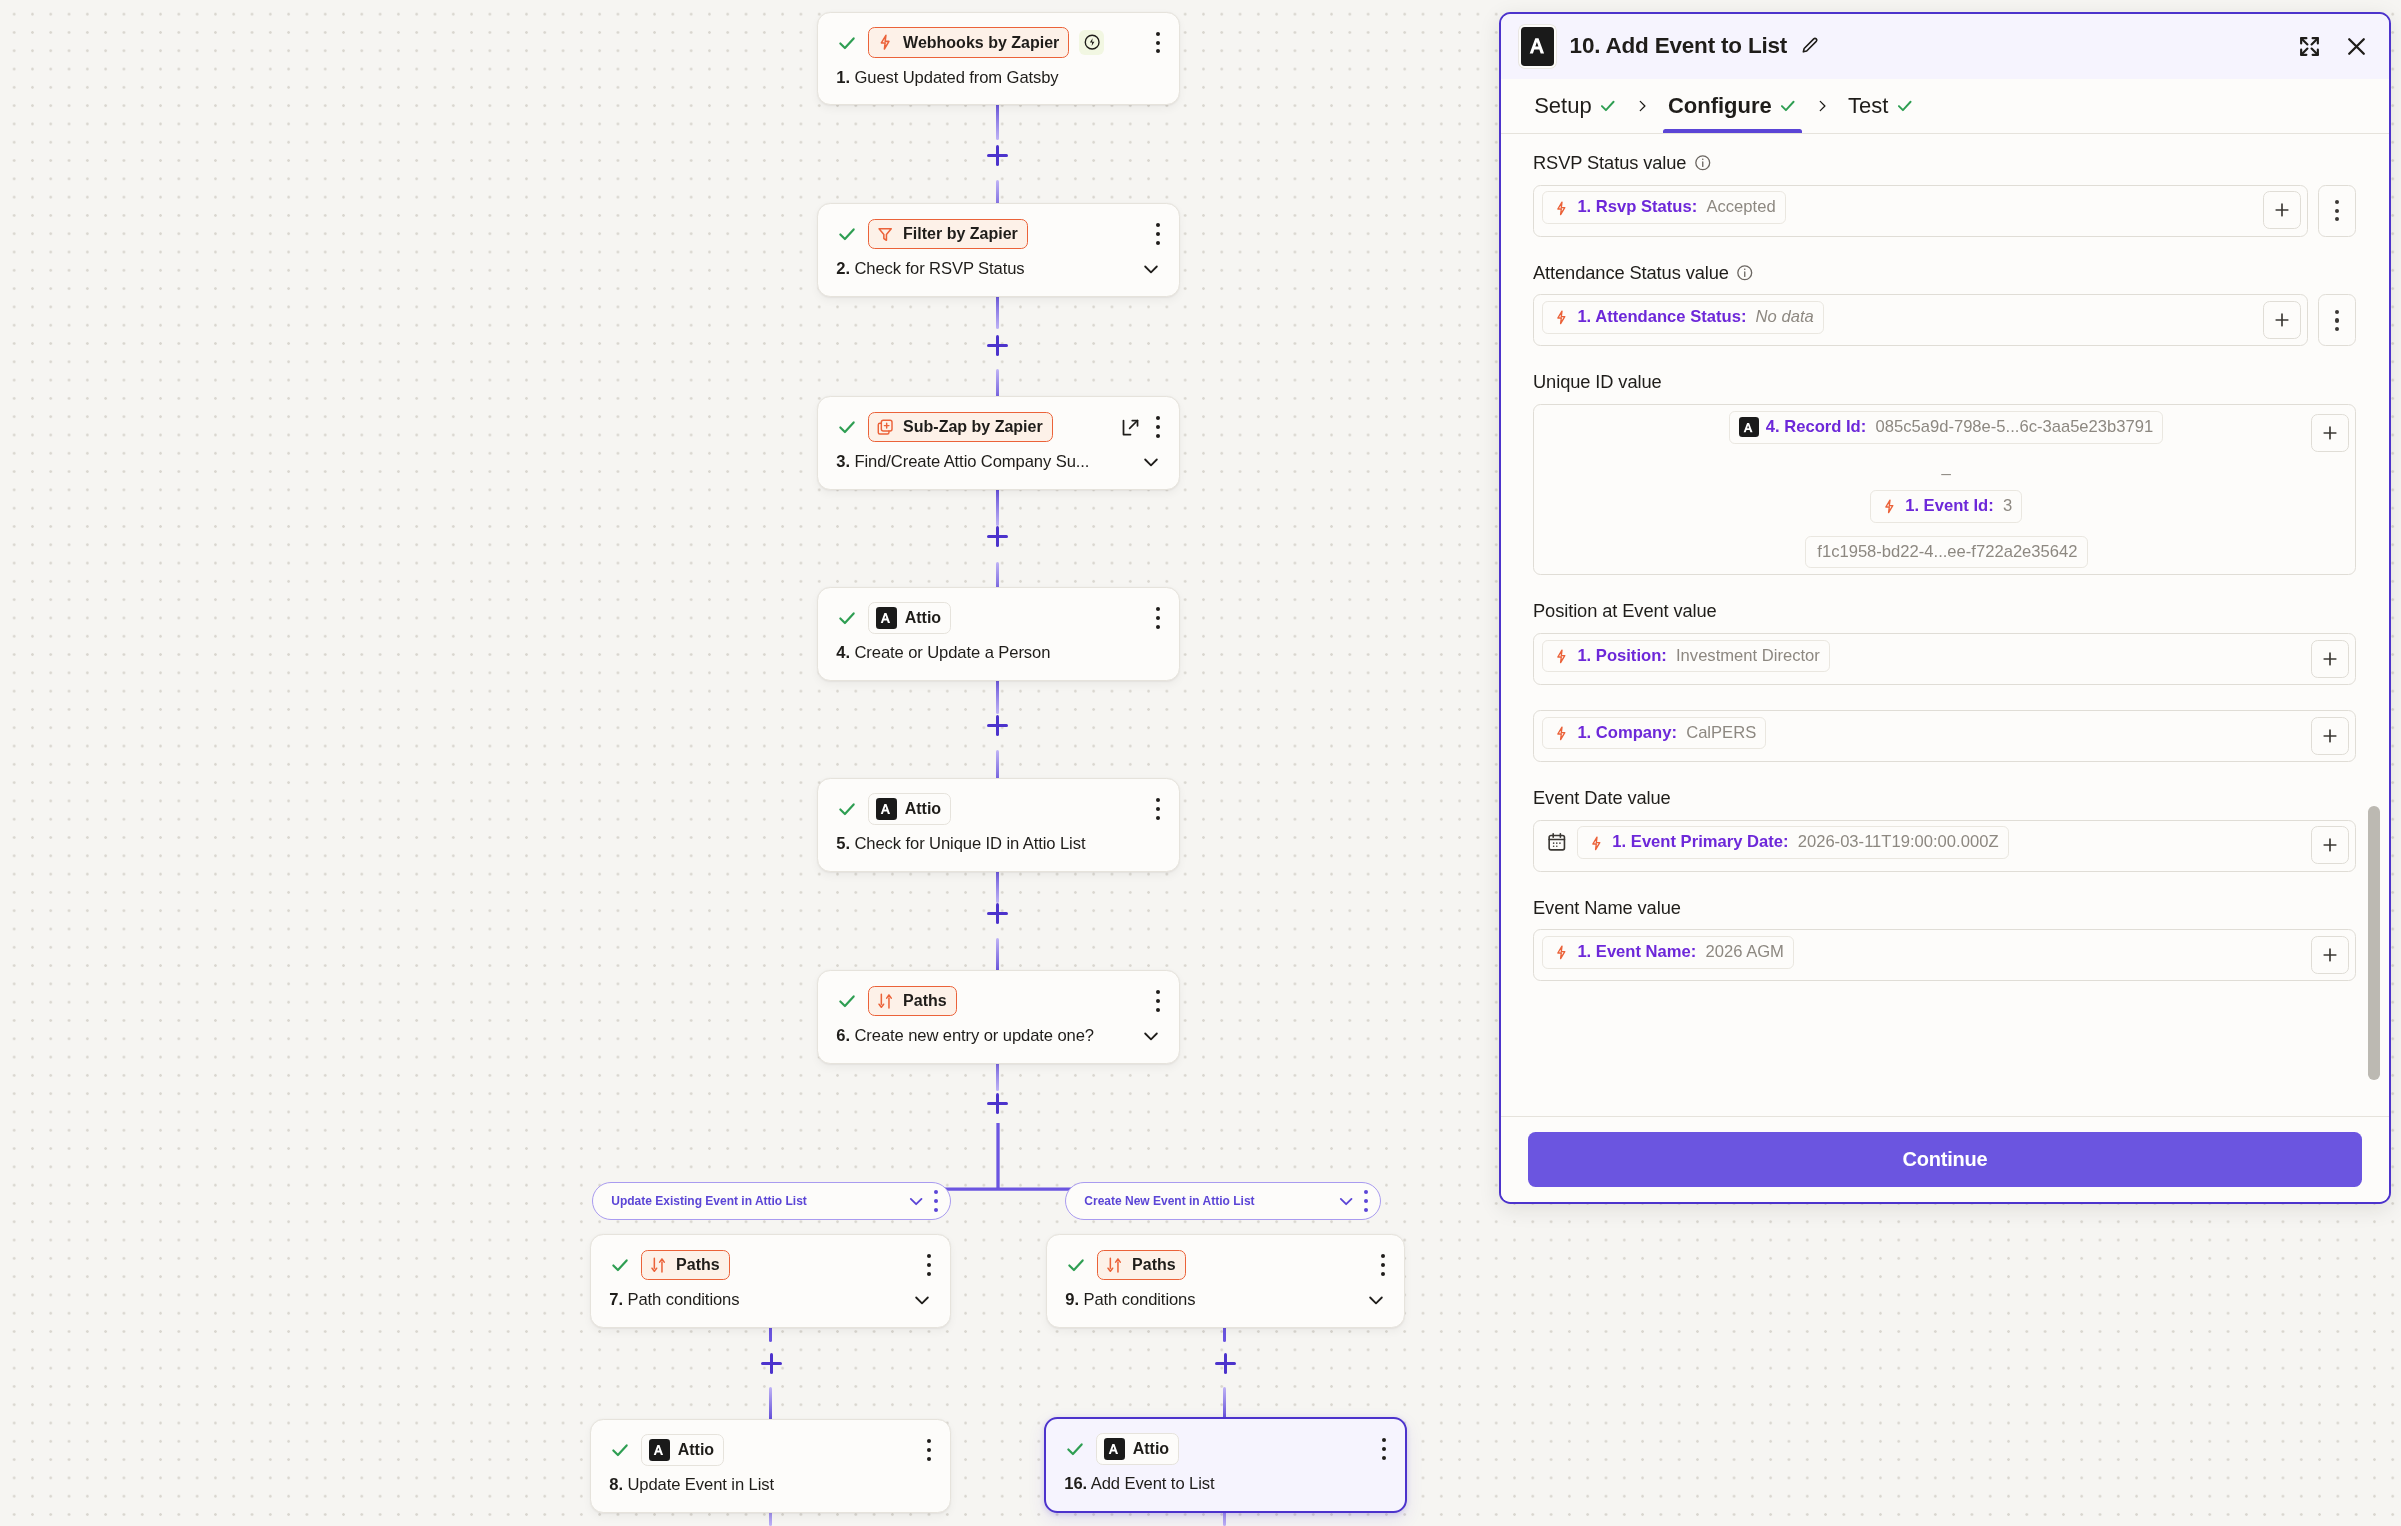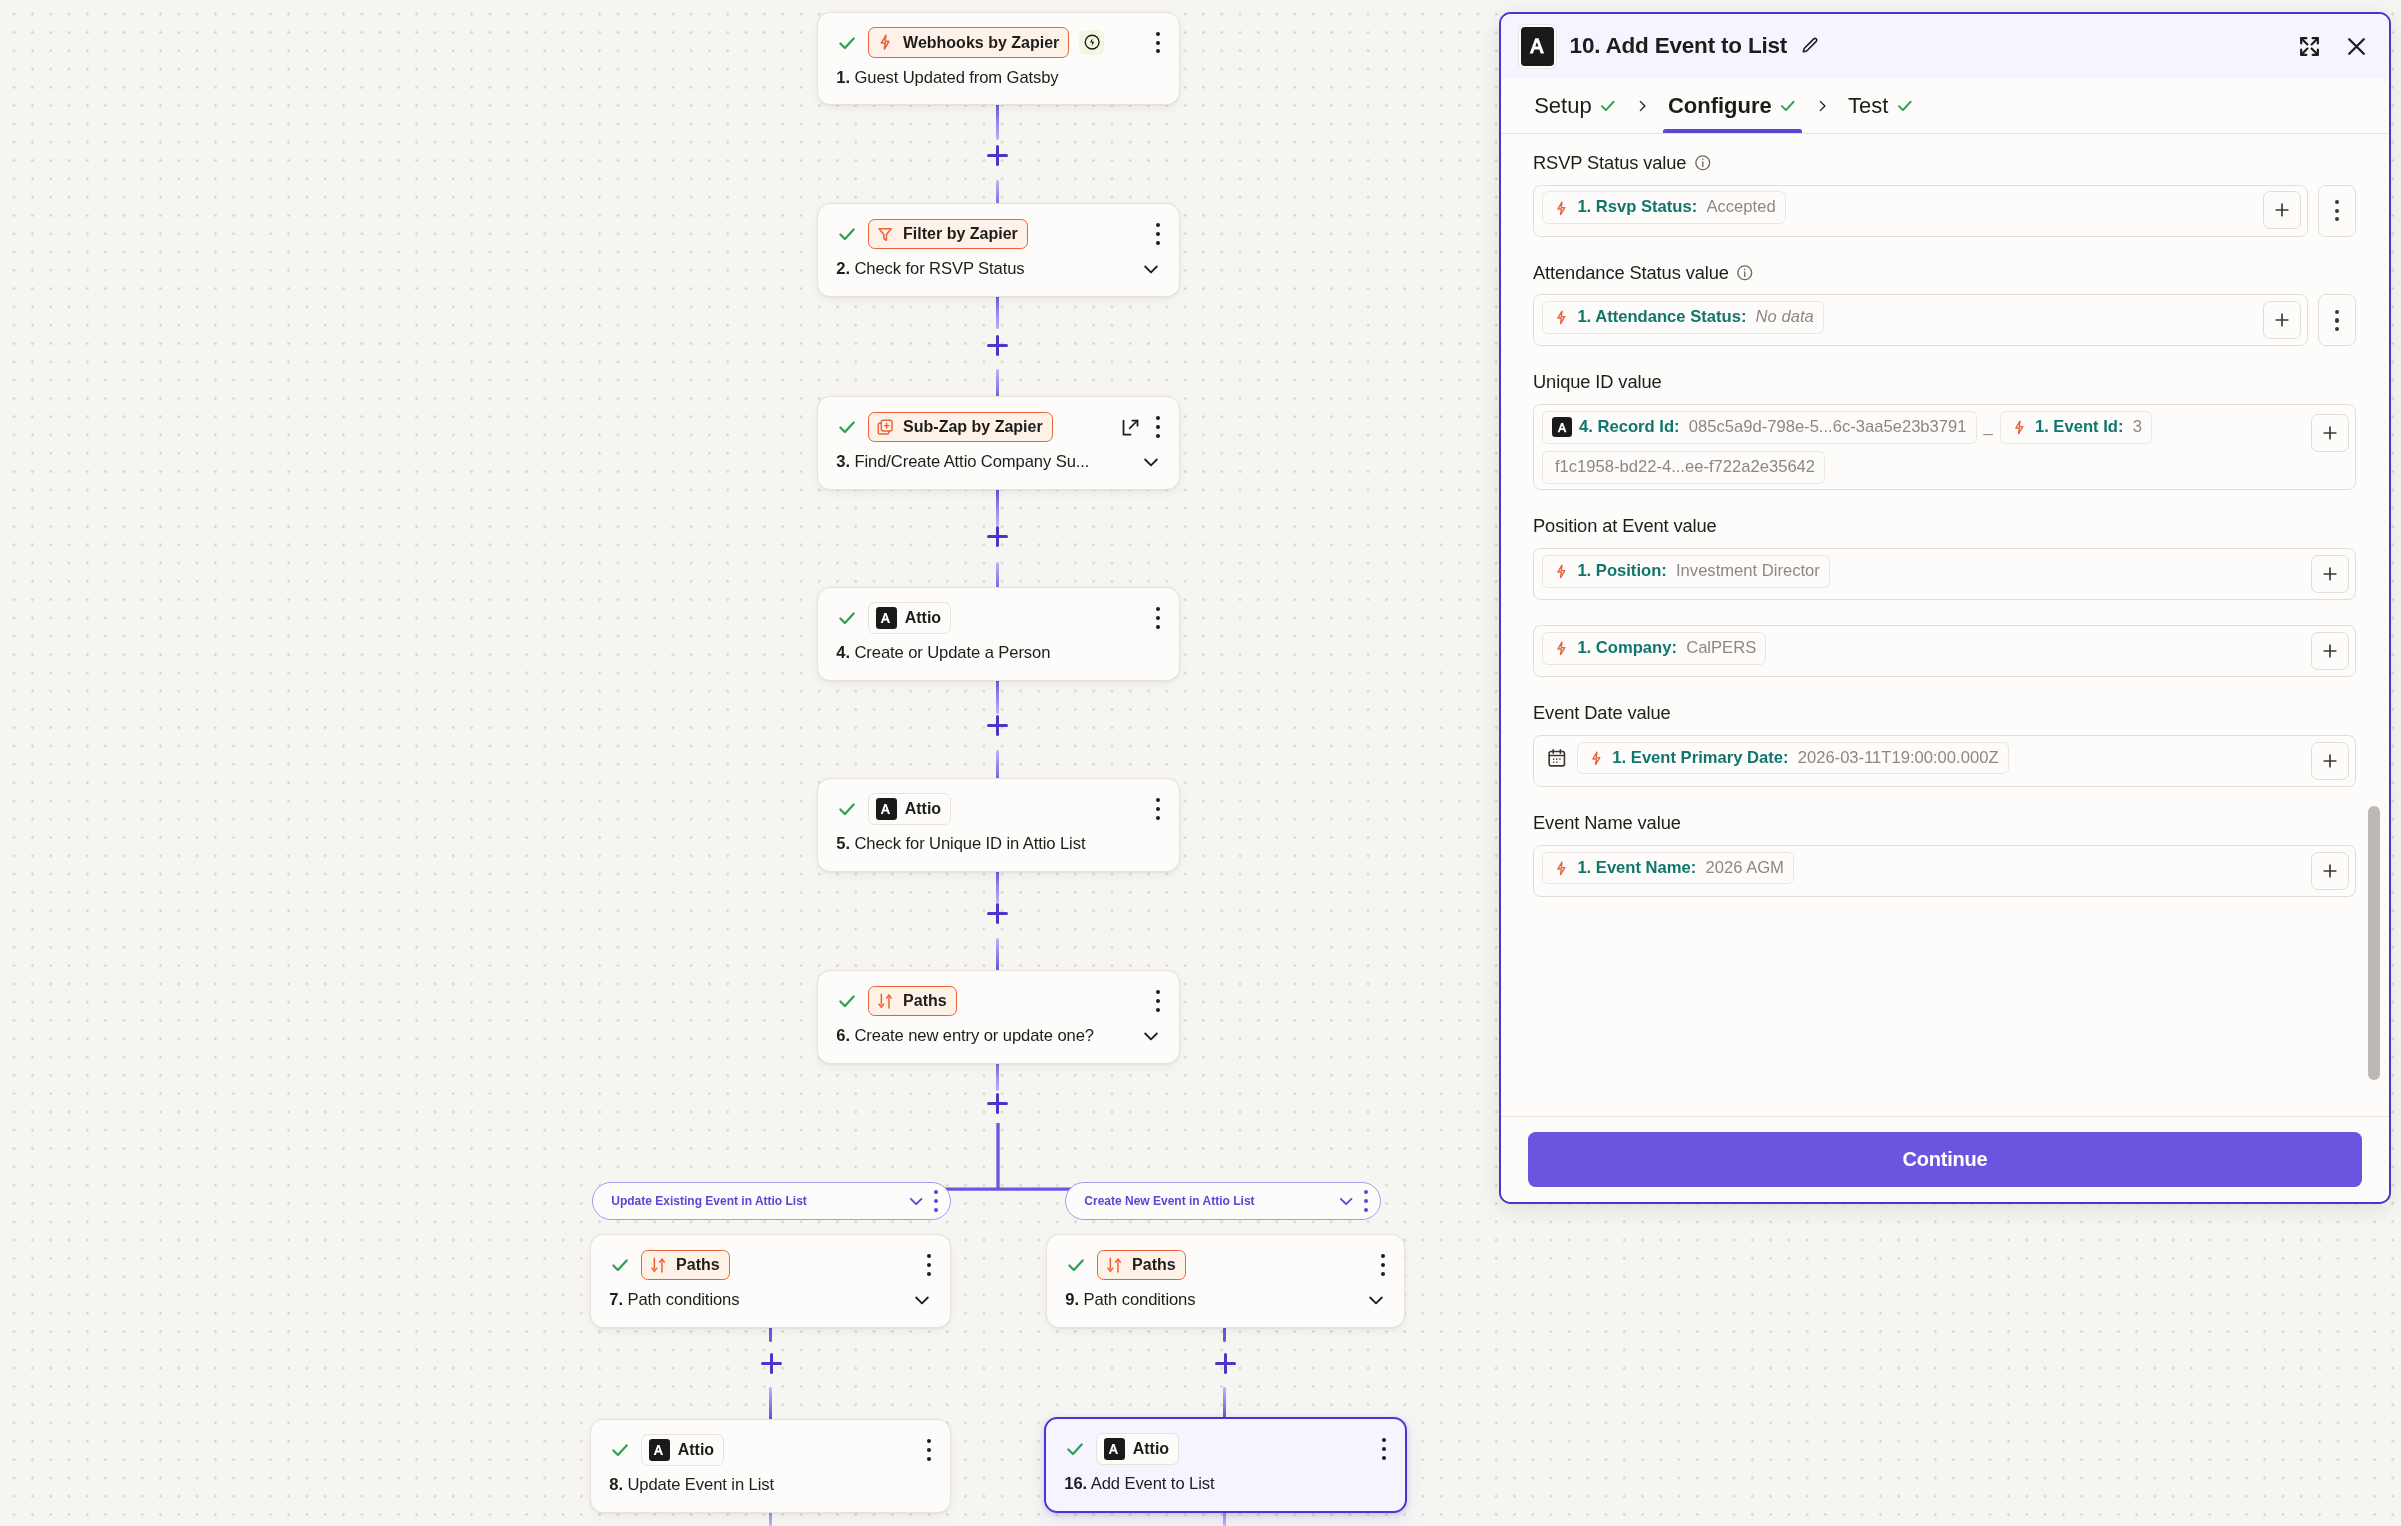--- a/index.html
+++ b/index.html
@@ -157,21 +157,21 @@
   .input-box .inner { display: flex; flex-wrap: wrap; align-items: center; gap: 5px; flex: 1; min-width: 0; }
   .token {
     display: inline-flex; align-items: center; gap: 6.7px;
     background: #fdfcfa; border: 0.8px solid #eae7e0; border-radius: 5.8px;
     padding: 5px 9.1px; font-size: 16.6px; line-height: 1.25; white-space: nowrap; max-width: 100%;
   }
   .token .tglyph { width: 18.3px; height: 18.3px; flex: none; display:flex; align-items:center; justify-content:center; }
   .token .tglyph svg { width: 16.6px; height: 16.6px; display: block; }
   .token .tile { width: 20px; height: 20px; background:#1a1a1a; border-radius:3.3px; display:flex; align-items:center; justify-content:center; flex:none; }
   .token .tile svg { width: 13.3px; height: 13.3px; }
-  .token .k { font-weight: 700; color: #0f766e; }
+  .token .k { font-weight: 700; color: #6d28d9; }
   .token .v { color: #8d8881; margin-left: 2.5px; }
   .token .v.italic { font-style: italic; }
   .token.bare { border-color:#eae7e0; }
   .plain-sep { color:#8d8881; font-size: 16.6px; align-self: center; }
 
   .cal-icon { width: 25px; height: 25px; flex:none; display:flex; align-items:center; justify-content:center; margin: 3.3px 3.3px 0 1.7px; }
   .cal-icon svg { width: 21.6px; height: 21.6px; }
 
   .add-btn {
     width: 38px; height: 38px; border: 1.2px solid #e0ddd6; border-radius: 6.7px;
@@ -798,21 +798,21 @@
             </span>
         </div>
       </div>
 
       <div class="field">
         <div class="field-label">
           <span>Unique ID value</span>
         </div>
         <div class="field-row">
           <div class="input-box" style="padding-right:5px;">
-            <div class="inner" style="gap:7px;">
+            <div class="inner" style="gap:13px;flex-direction:column;">
               <span class="token">
                 <span class="tile">
                     <svg viewBox="0 0 24 24" fill="#ffffff">
                       <path d="M9.2 3.5 L3 20.5 h3.6 l1.5-4.4 h5.6 l1.5 4.4 H19 L12.8 3.5z M9.3 12.9 L11 7.8 l1.7 5.1z"></path>
                     </svg>
                   </span>
                 <span class="k">4. Record Id:</span>
                 <span class="v">085c5a9d-798e-5...6c-3aa5e23b3791</span>
               </span>
               <span class="plain-sep">_</span>

